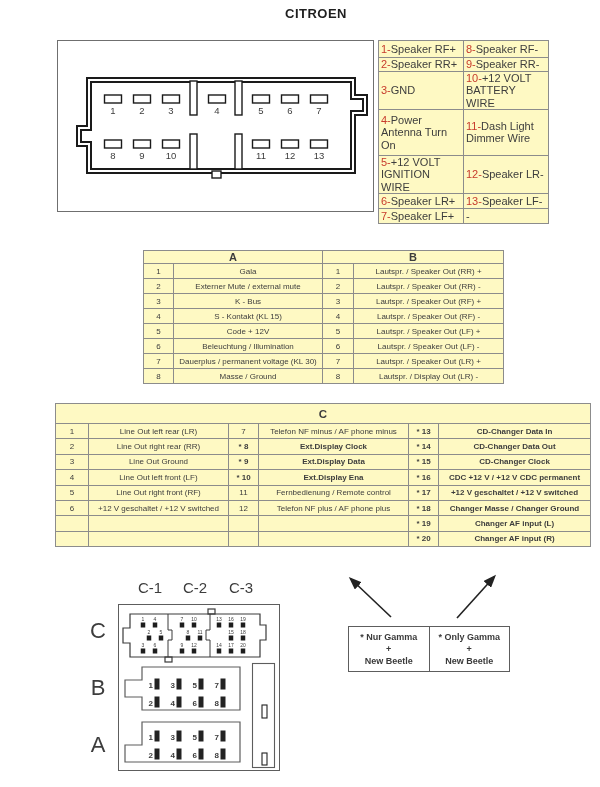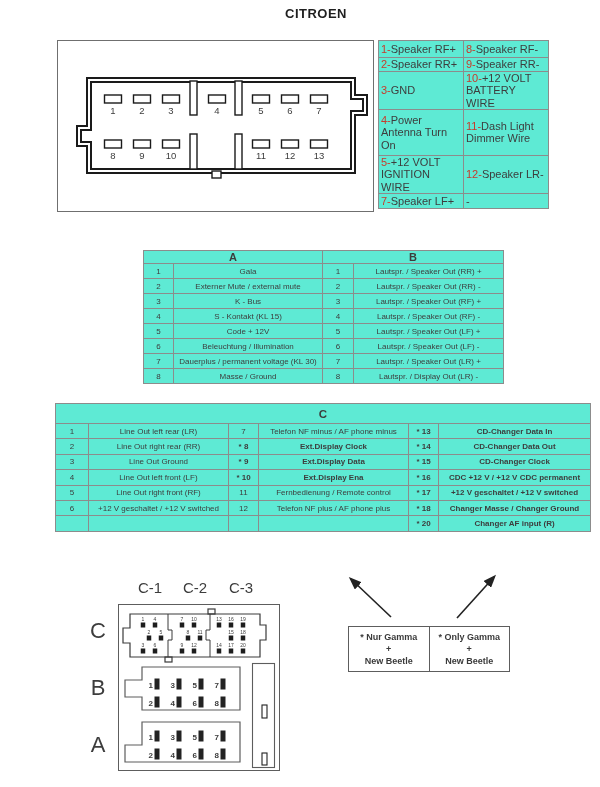--- a/index.html
+++ b/index.html
@@ -5,21 +5,21 @@
   html,body{margin:0;padding:0;}
   body{
     width:600px;height:787px;background:#ffffff;position:relative;
     font-family:"Liberation Sans", sans-serif;color:#3d3d3d;
   }
   .abs{position:absolute;}
   .title{
     top:6px;left:16px;width:600px;text-align:center;
     font-size:13px;font-weight:bold;color:#1f1f1f;letter-spacing:.5px;
   }
-  table{border-collapse:collapse;position:absolute;table-layout:fixed;background:#5eead4;}
+  table{border-collapse:collapse;position:absolute;table-layout:fixed;background:#fef9c3;}
   td,th{border:1px solid #8c8c8c;overflow:hidden;}
   
   .pin-table{left:378px;top:40px;width:170px;font-size:11px;line-height:1.12;}
   .pin-table td{vertical-align:middle;padding:0 2px 0 2px;}
   .red{color:#c73b2c;}
   
   .ab-table{left:143px;top:250px;width:360px;font-size:8px;}
   .ab-table td,.ab-table th{text-align:center;padding:0;white-space:nowrap;height:14px;}
   .ab-table th{font-size:11px;font-weight:bold;height:12px;}
   
@@ -113,20 +113,24 @@
   </tr>
   <tr style="height:46px">
     <td><span class="red">4-</span><span>Power Antenna Turn On</span></td>
     <td><span class="red">11-</span><span>Dash Light Dimmer Wire</span></td>
   </tr>
   <tr style="height:32px">
     <td><span class="red">5-</span><span>+12 VOLT IGNITION WIRE</span></td>
     <td><span class="red">12-</span><span>Speaker LR-</span></td>
   </tr>
   <tr style="height:15px">
+    <td><span class="red">6-</span><span>Speaker LR+</span></td>
+    <td><span class="red">13-</span><span>Speaker LF-</span></td>
+  </tr>
+  <tr style="height:15px">
     <td><span class="red">7-</span><span>Speaker LF+</span></td>
     <td><span class="red"></span><span>-</span></td>
   </tr>
 </tbody>
   </table>
 
 <table class="ab-table">
   <colgroup>
       <col style="width:30px">
       <col style="width:149px">
@@ -242,20 +246,28 @@
         <td class="b">* 17</td>
         <td class="b">+12 V geschaltet / +12 V switched</td>
       </tr>
   <tr>
         <td>6</td>
         <td>+12 V geschaltet / +12 V switched</td>
         <td>12</td>
         <td>Telefon NF plus / AF phone plus</td>
         <td class="b">* 18</td>
         <td class="b">Changer Masse / Changer Ground</td>
+      </tr>
+  <tr>
+        <td></td>
+        <td></td>
+        <td></td>
+        <td></td>
+        <td class="b">* 19</td>
+        <td class="b">Changer AF input (L)</td>
       </tr>
   <tr>
         <td></td>
         <td></td>
         <td></td>
         <td></td>
         <td class="b">* 20</td>
         <td class="b">Changer AF input (R)</td>
       </tr>
 </tbody>

